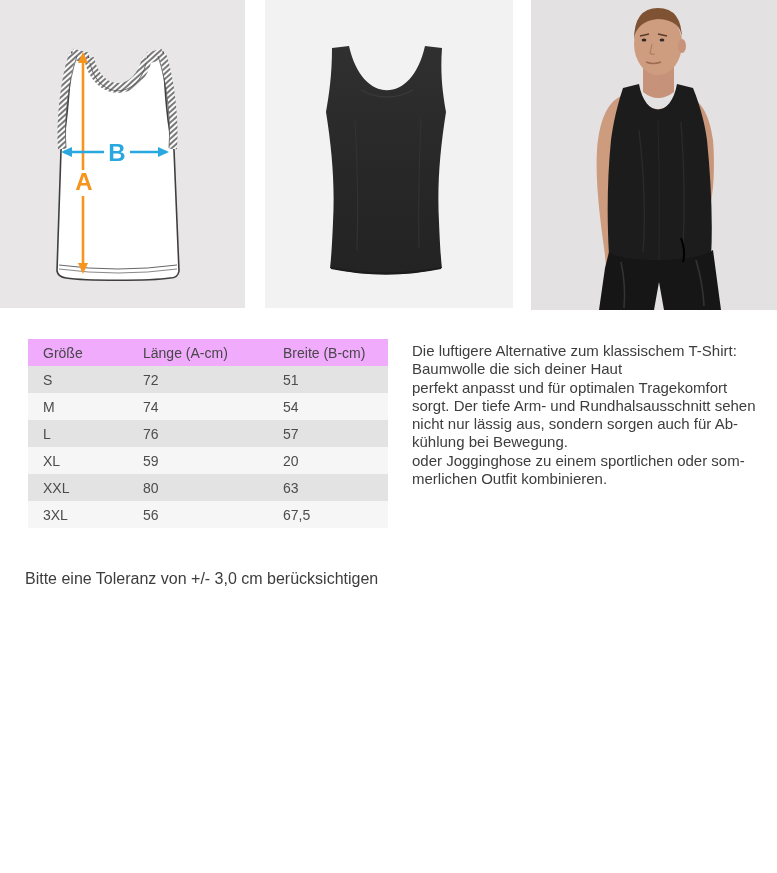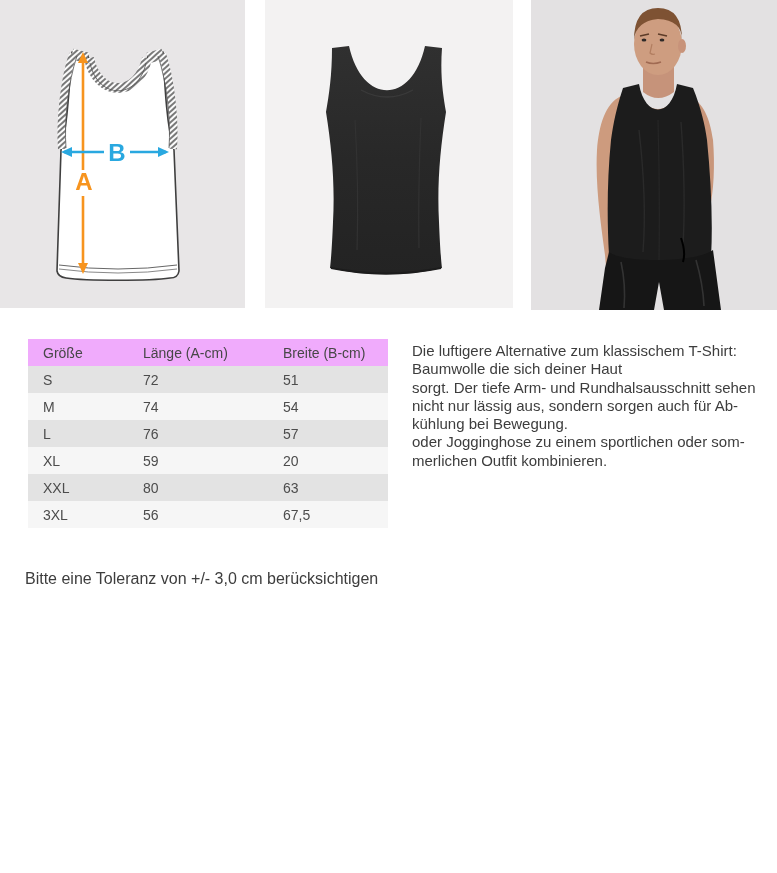--- a/index.html
+++ b/index.html
@@ -180,20 +180,21 @@
     <div class="trow even">
       <div>3XL</div>
       <div>56</div>
       <div>67,5</div>
     </div>
   </div>
 
   <div class="description">
     <div>Die luftigere Alternative zum klassischem T-Shirt:</div>
     <div>Baumwolle die sich deiner Haut</div>
+    <div>perfekt anpasst und für optimalen Tragekomfort</div>
     <div>sorgt. Der tiefe Arm- und Rundhalsausschnitt sehen</div>
     <div>nicht nur lässig aus, sondern sorgen auch für Ab-</div>
     <div>kühlung bei Bewegung.</div>
     <div>oder Jogginghose zu einem sportlichen oder som-</div>
     <div>merlichen Outfit kombinieren.</div>
   </div>
 
   <div class="tolerance">Bitte eine Toleranz von +/- 3,0 cm berücksichtigen</div>
 
 </div>

